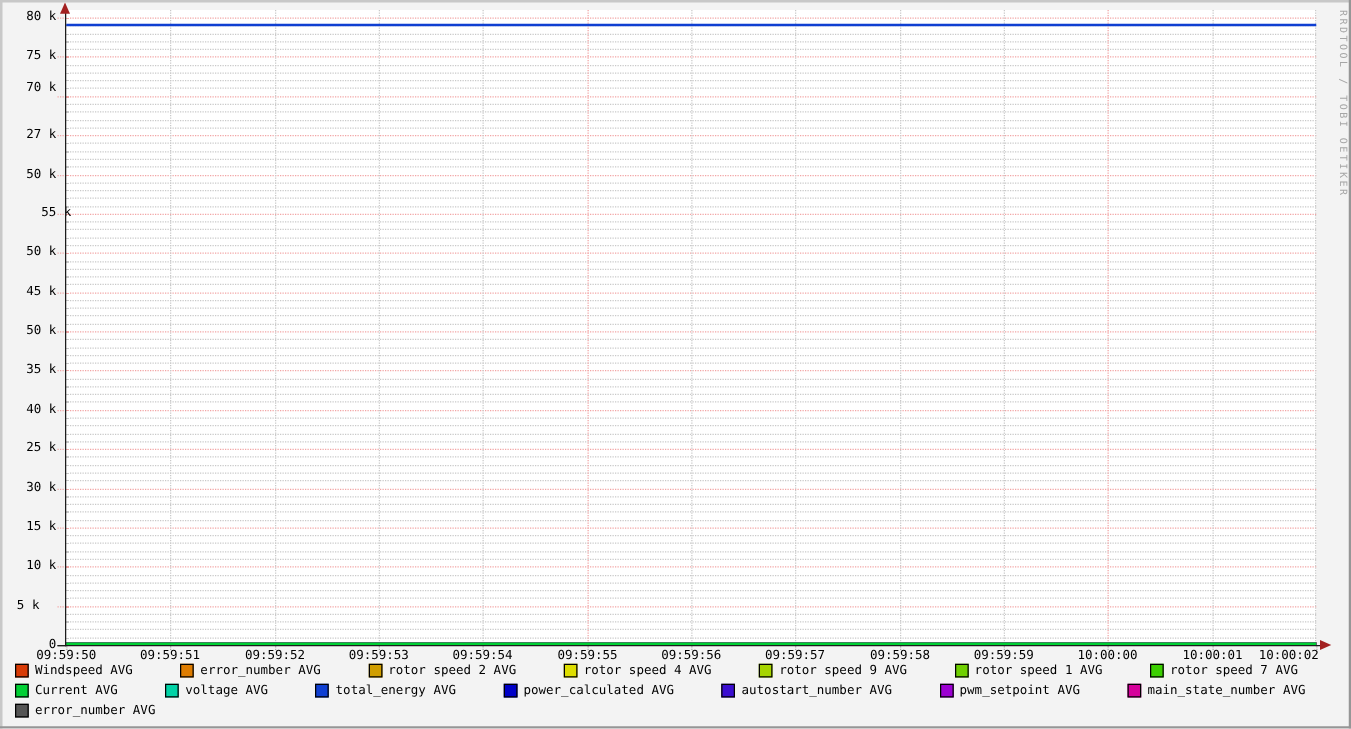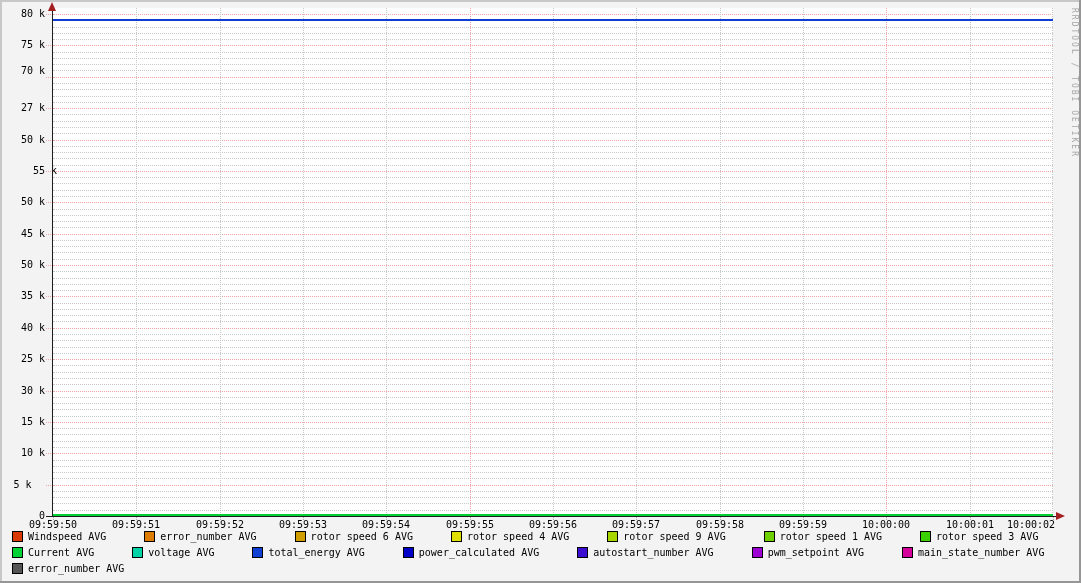--- a/index.html
+++ b/index.html
@@ -164,37 +164,37 @@
         <span class="legend-item">
           <span class="legend-swatch" style="background: rgb(217, 58, 5);"></span>
           <span class="legend-label">Windspeed AVG</span>
         </span>
         <span class="legend-item">
           <span class="legend-swatch" style="background: rgb(222, 124, 0);"></span>
           <span class="legend-label">error_number AVG</span>
         </span>
         <span class="legend-item">
           <span class="legend-swatch" style="background: rgb(208, 158, 0);"></span>
-          <span class="legend-label">rotor speed 6 AVG</span>
+          <span class="legend-label">rotor speed 2 AVG</span>
         </span>
         <span class="legend-item">
           <span class="legend-swatch" style="background: rgb(223, 223, 0);"></span>
           <span class="legend-label">rotor speed 4 AVG</span>
         </span>
         <span class="legend-item">
           <span class="legend-swatch" style="background: rgb(166, 213, 0);"></span>
           <span class="legend-label">rotor speed 9 AVG</span>
         </span>
         <span class="legend-item">
           <span class="legend-swatch" style="background: rgb(111, 208, 0);"></span>
           <span class="legend-label">rotor speed 1 AVG</span>
         </span>
         <span class="legend-item">
           <span class="legend-swatch" style="background: rgb(59, 208, 0);"></span>
-          <span class="legend-label">rotor speed 3 AVG</span>
+          <span class="legend-label">rotor speed 7 AVG</span>
         </span>
       </div>
       <div class="legend-row">
         <span class="legend-item">
           <span class="legend-swatch" style="background: rgb(0, 209, 52);"></span>
           <span class="legend-label">Current AVG</span>
         </span>
         <span class="legend-item">
           <span class="legend-swatch" style="background: rgb(0, 211, 166);"></span>
           <span class="legend-label">voltage AVG</span>

